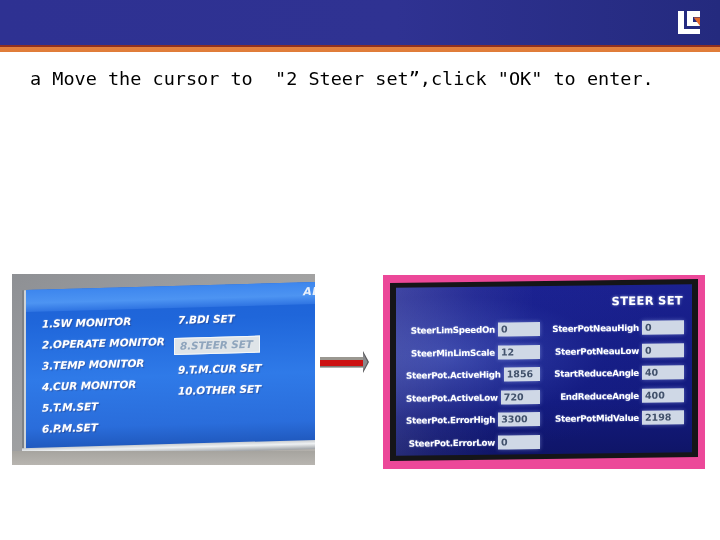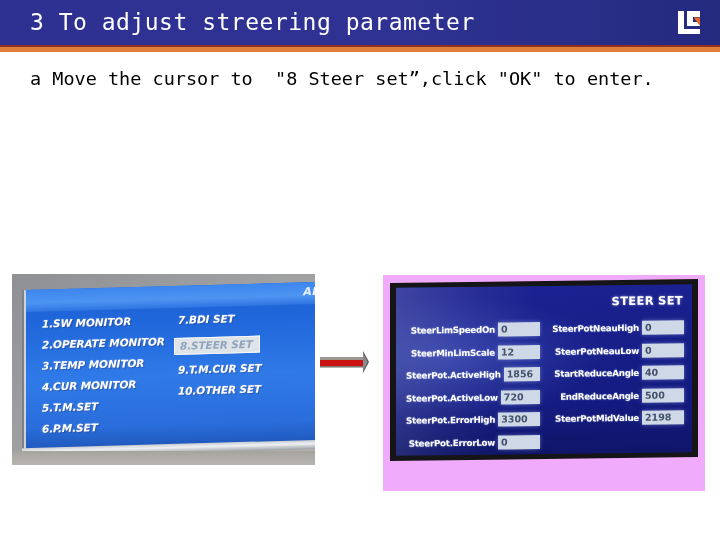--- a/index.html
+++ b/index.html
@@ -157,22 +157,22 @@
     position: absolute;
     left: 318px; top: 348px;
     width: 60px; height: 28px;
     pointer-events: auto;
   }
 
   
   .photo-right {
     position: absolute;
     left: 383px; top: 275px;
-    width: 322px; height: 216px;
-    background: #f0abfc;
+    width: 322px; height: 194px;
+    background: #ec4899;
     overflow: hidden;
     pointer-events: auto;
   }
   .pr-bezel {
     position: absolute;
     left: 7px; top: 6px;
     width: 308px; height: 178px;
     background: #151518;
     transform: skewY(-0.7deg);
   }
@@ -239,32 +239,31 @@
     left: 0; top: 0;
     width: 46%; height: 100%;
     background: linear-gradient(105deg, rgba(255,255,255,0.16) 0%, rgba(255,255,255,0.05) 45%, rgba(255,255,255,0) 80%);
     pointer-events: none;
   }
 </style>
 </head>
 <body>
 
 <div class="header">
-  <div class="header-title">3 To adjust streering parameter</div>
 
   <svg class="brand-logo" viewBox="0 0 28 27">
     <path d="M3 2 H9 V20 H25 V25 H3 Z" fill="#ffffff"></path>
     <path d="M12 2 H25 V8 H18 V13 H25 V17 H12 Z" fill="#ffffff"></path>
     <path d="M18.6 8.4 L25 8.4 L25 17 Z" fill="#e2692c"></path>
   </svg>
 </div>
 <div class="header-rule-dark"></div>
 <div class="header-rule-orange"></div>
 
-<div class="body-copy">a Move the cursor to  "8 Steer set”,click "OK" to enter.</div>
+<div class="body-copy">a Move the cursor to  "2 Steer set”,click "OK" to enter.</div>
 
 <div class="figures">
 
   <div class="photo-left">
     <div class="pl-lcd">
       <div class="pl-topband">
         <span class="pl-admin">AD</span>
       </div>
 
       <div class="pl-col pl-col-a">
@@ -340,21 +339,21 @@
             <div class="pr-row">
               <span class="pr-label">SteerPotNeauLow</span>
               <span class="pr-value">0</span>
             </div>
             <div class="pr-row">
               <span class="pr-label">StartReduceAngle</span>
               <span class="pr-value">40</span>
             </div>
             <div class="pr-row">
               <span class="pr-label">EndReduceAngle</span>
-              <span class="pr-value">500</span>
+              <span class="pr-value">400</span>
             </div>
             <div class="pr-row">
               <span class="pr-label">SteerPotMidValue</span>
               <span class="pr-value">2198</span>
             </div>
           </div>
 
         </div>
         <div class="pr-glare"></div>
       </div>

